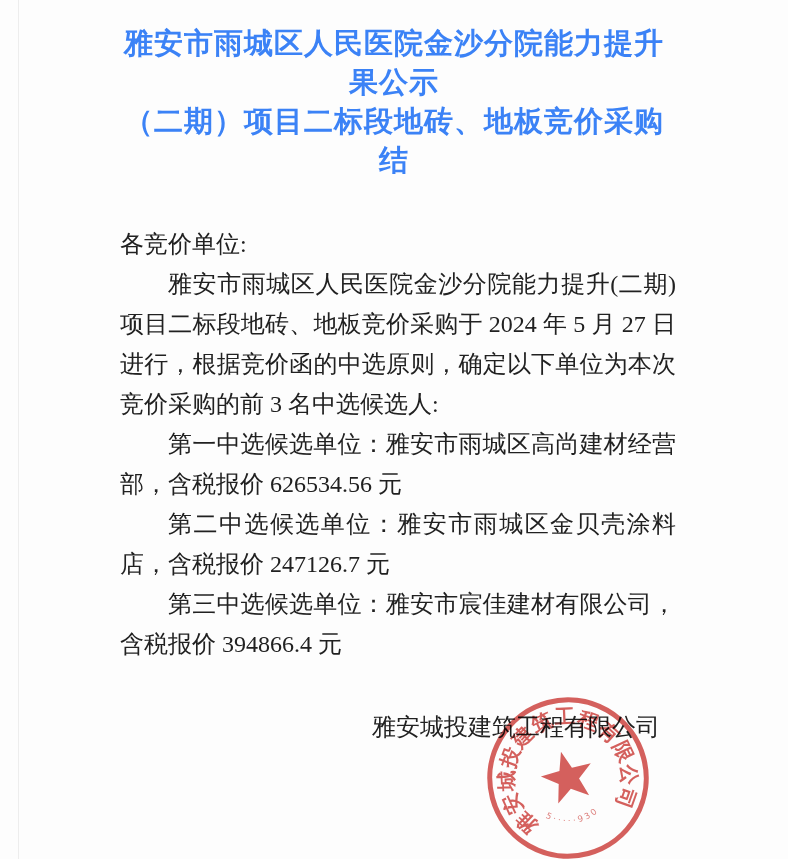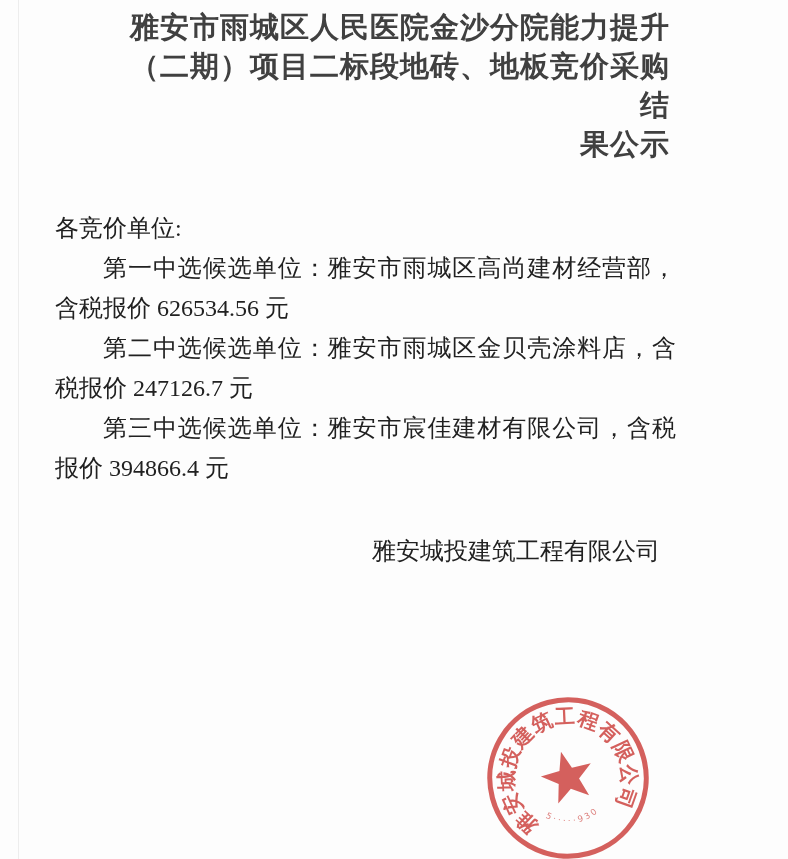--- a/index.html
+++ b/index.html
@@ -13,33 +13,33 @@
     color: #1e1e1e;
     font-family: "Liberation Serif", serif;
   }
   .scan-edge {
     position: absolute;
     left: 18px; top: 0; bottom: 0;
     width: 1px;
     background: #ededed;
   }
   .title {
-    padding: 8px 118px 0 118px;
-    text-align: right;
+    padding: 24px 118px 0 118px;
+    text-align: center;
     font-family: "Liberation Sans", sans-serif;
     font-weight: bold;
     font-size: 29px;
     line-height: 39px;
     letter-spacing: 1px;
-    color: #404040;
+    color: #3b82f6;
   }
   .title-line { display: block; }
   .doc-body {
     margin-top: 44px;
-    padding: 0 112px 0 55px;
+    padding: 0 112px 0 120px;
     font-size: 24px;
     line-height: 40px;
     text-align: justify;
     text-justify: inter-ideograph;
     color: #212121;
   }
   .para { margin: 0; }
   .para.indent { text-indent: 2em; }
   .signature {
     margin-top: 42px;
@@ -74,26 +74,27 @@
   }
 </style>
 </head>
 <body>
 
 <div class="page">
   <div class="scan-edge"></div>
 
   <h1 class="title">
     <span class="title-line">雅安市雨城区人民医院金沙分院能力提升</span>
+    <span class="title-line">果公示</span>
     <span class="title-line">（二期）项目二标段地砖、地板竞价采购结</span>
-    <span class="title-line">果公示</span>
   </h1>
 
   <div class="doc-body">
     <p class="para">各竞价单位:</p>
+    <p class="para indent">雅安市雨城区人民医院金沙分院能力提升(二期)项目二标段地砖、地板竞价采购于 2024 年 5 月 27 日进行，根据竞价函的中选原则，确定以下单位为本次竞价采购的前 3 名中选候选人:</p>
     <p class="para indent">第一中选候选单位：雅安市雨城区高尚建材经营部，含税报价 626534.56 元</p>
     <p class="para indent">第二中选候选单位：雅安市雨城区金贝壳涂料店，含税报价 247126.7 元</p>
     <p class="para indent">第三中选候选单位：雅安市宸佳建材有限公司，含税报价 394866.4 元</p>
   </div>
 
   <div class="signature">
     <div class="sig-company">雅安城投建筑工程有限公司</div>
 
   </div>
 

